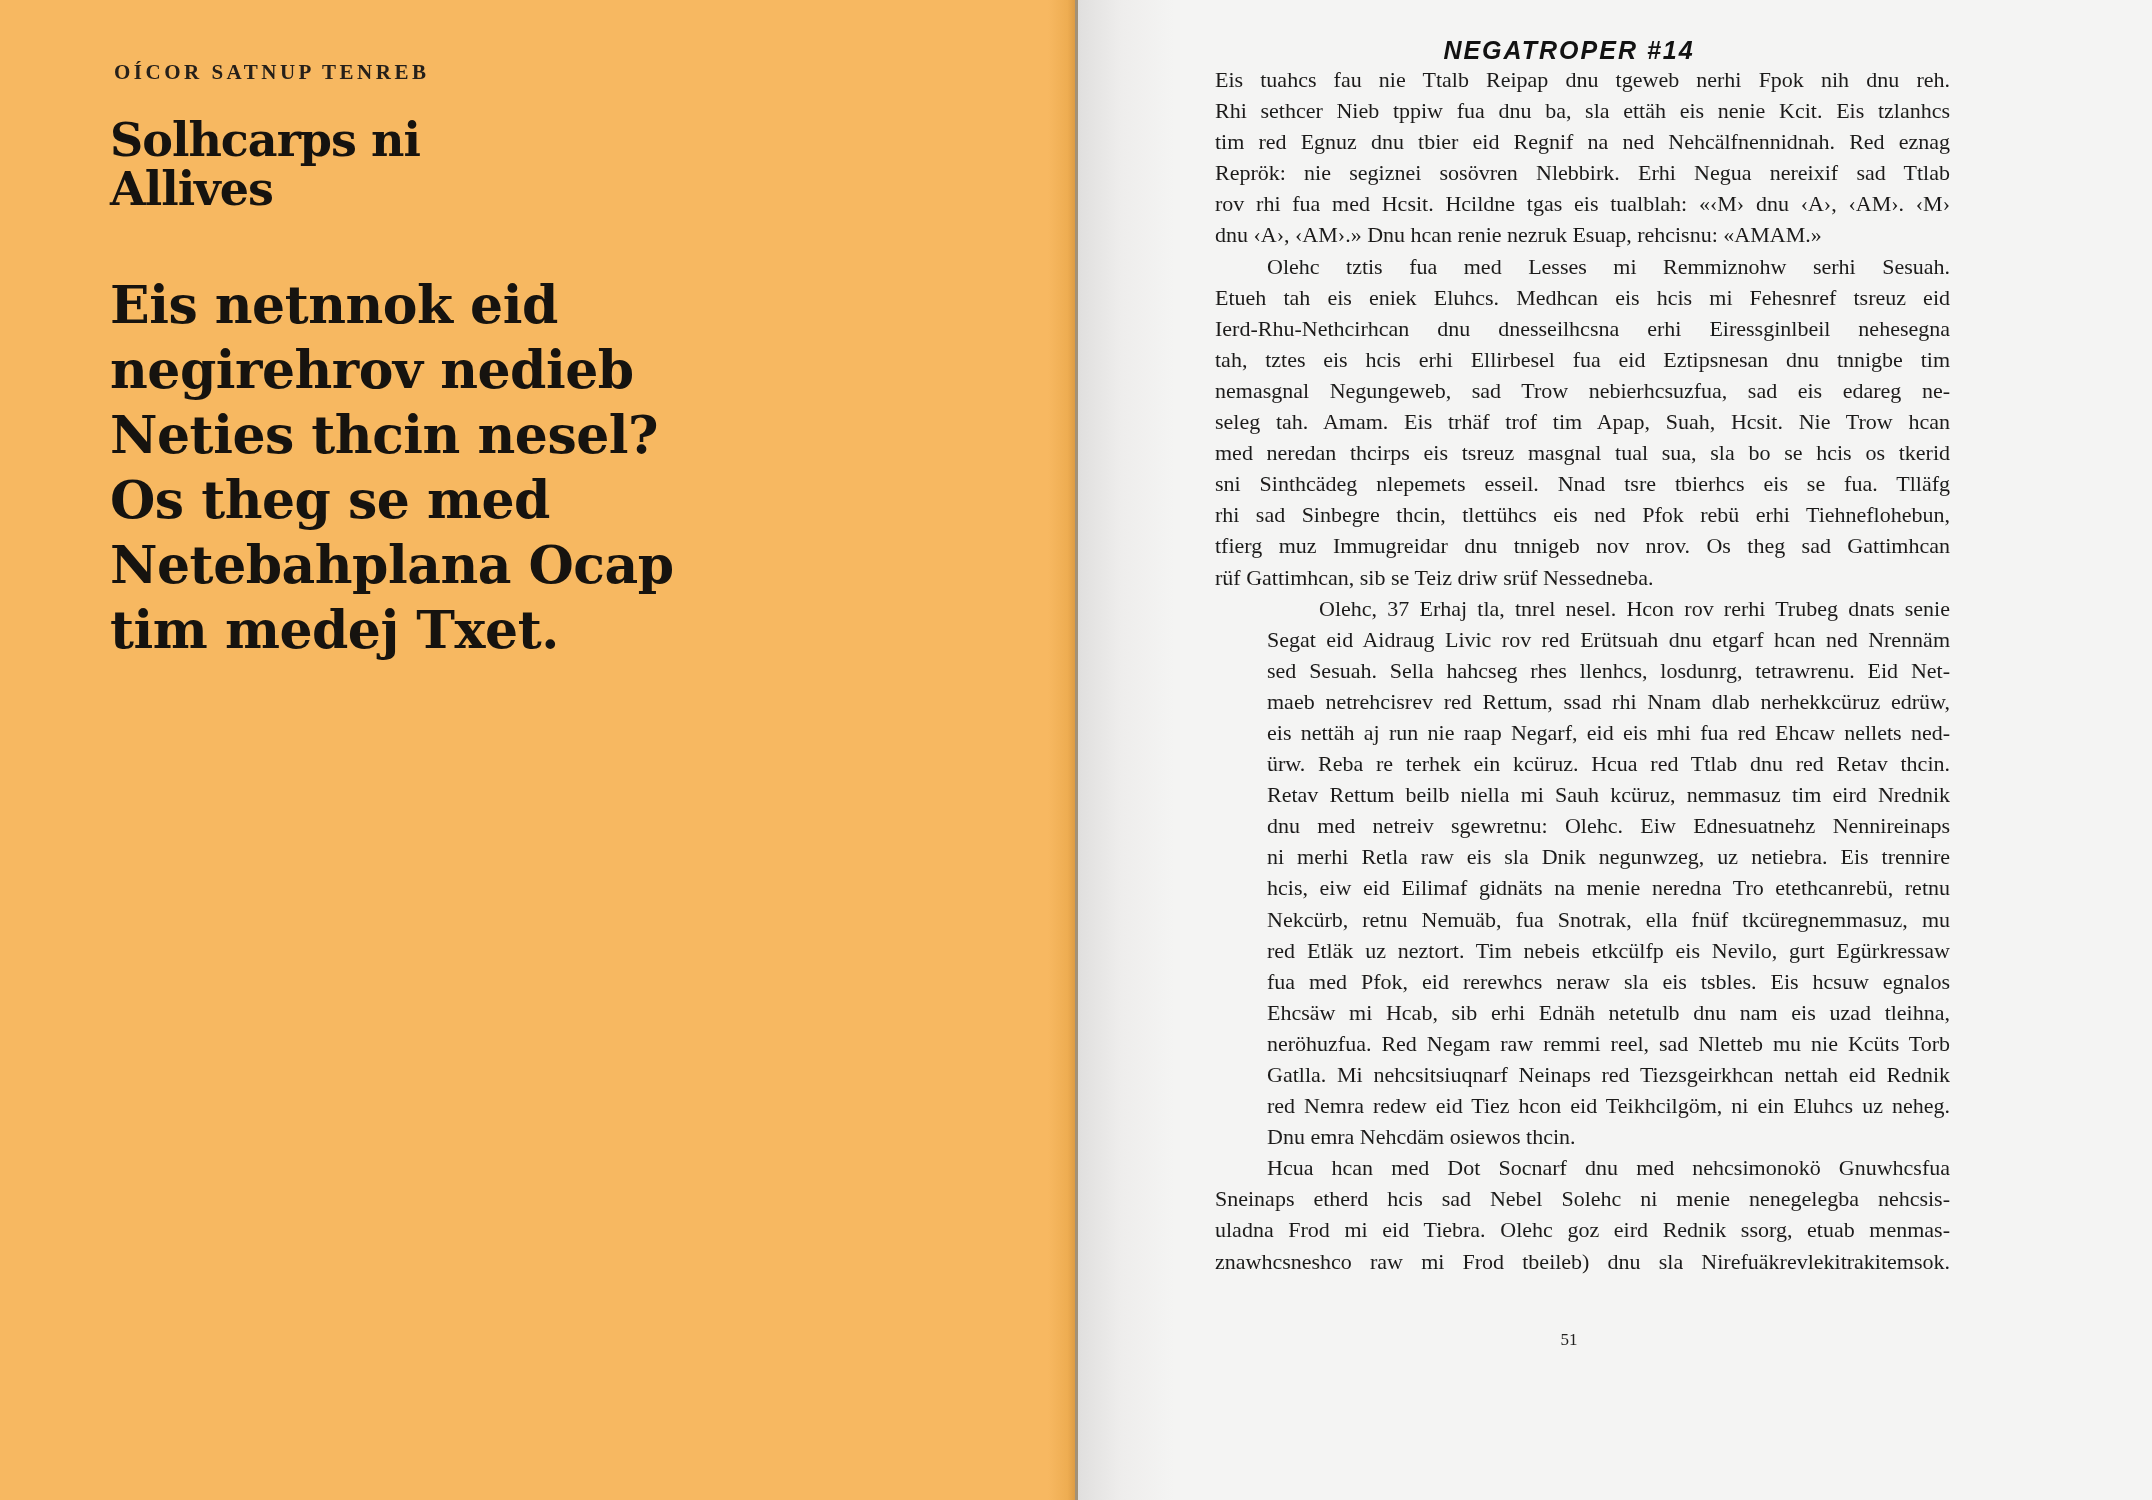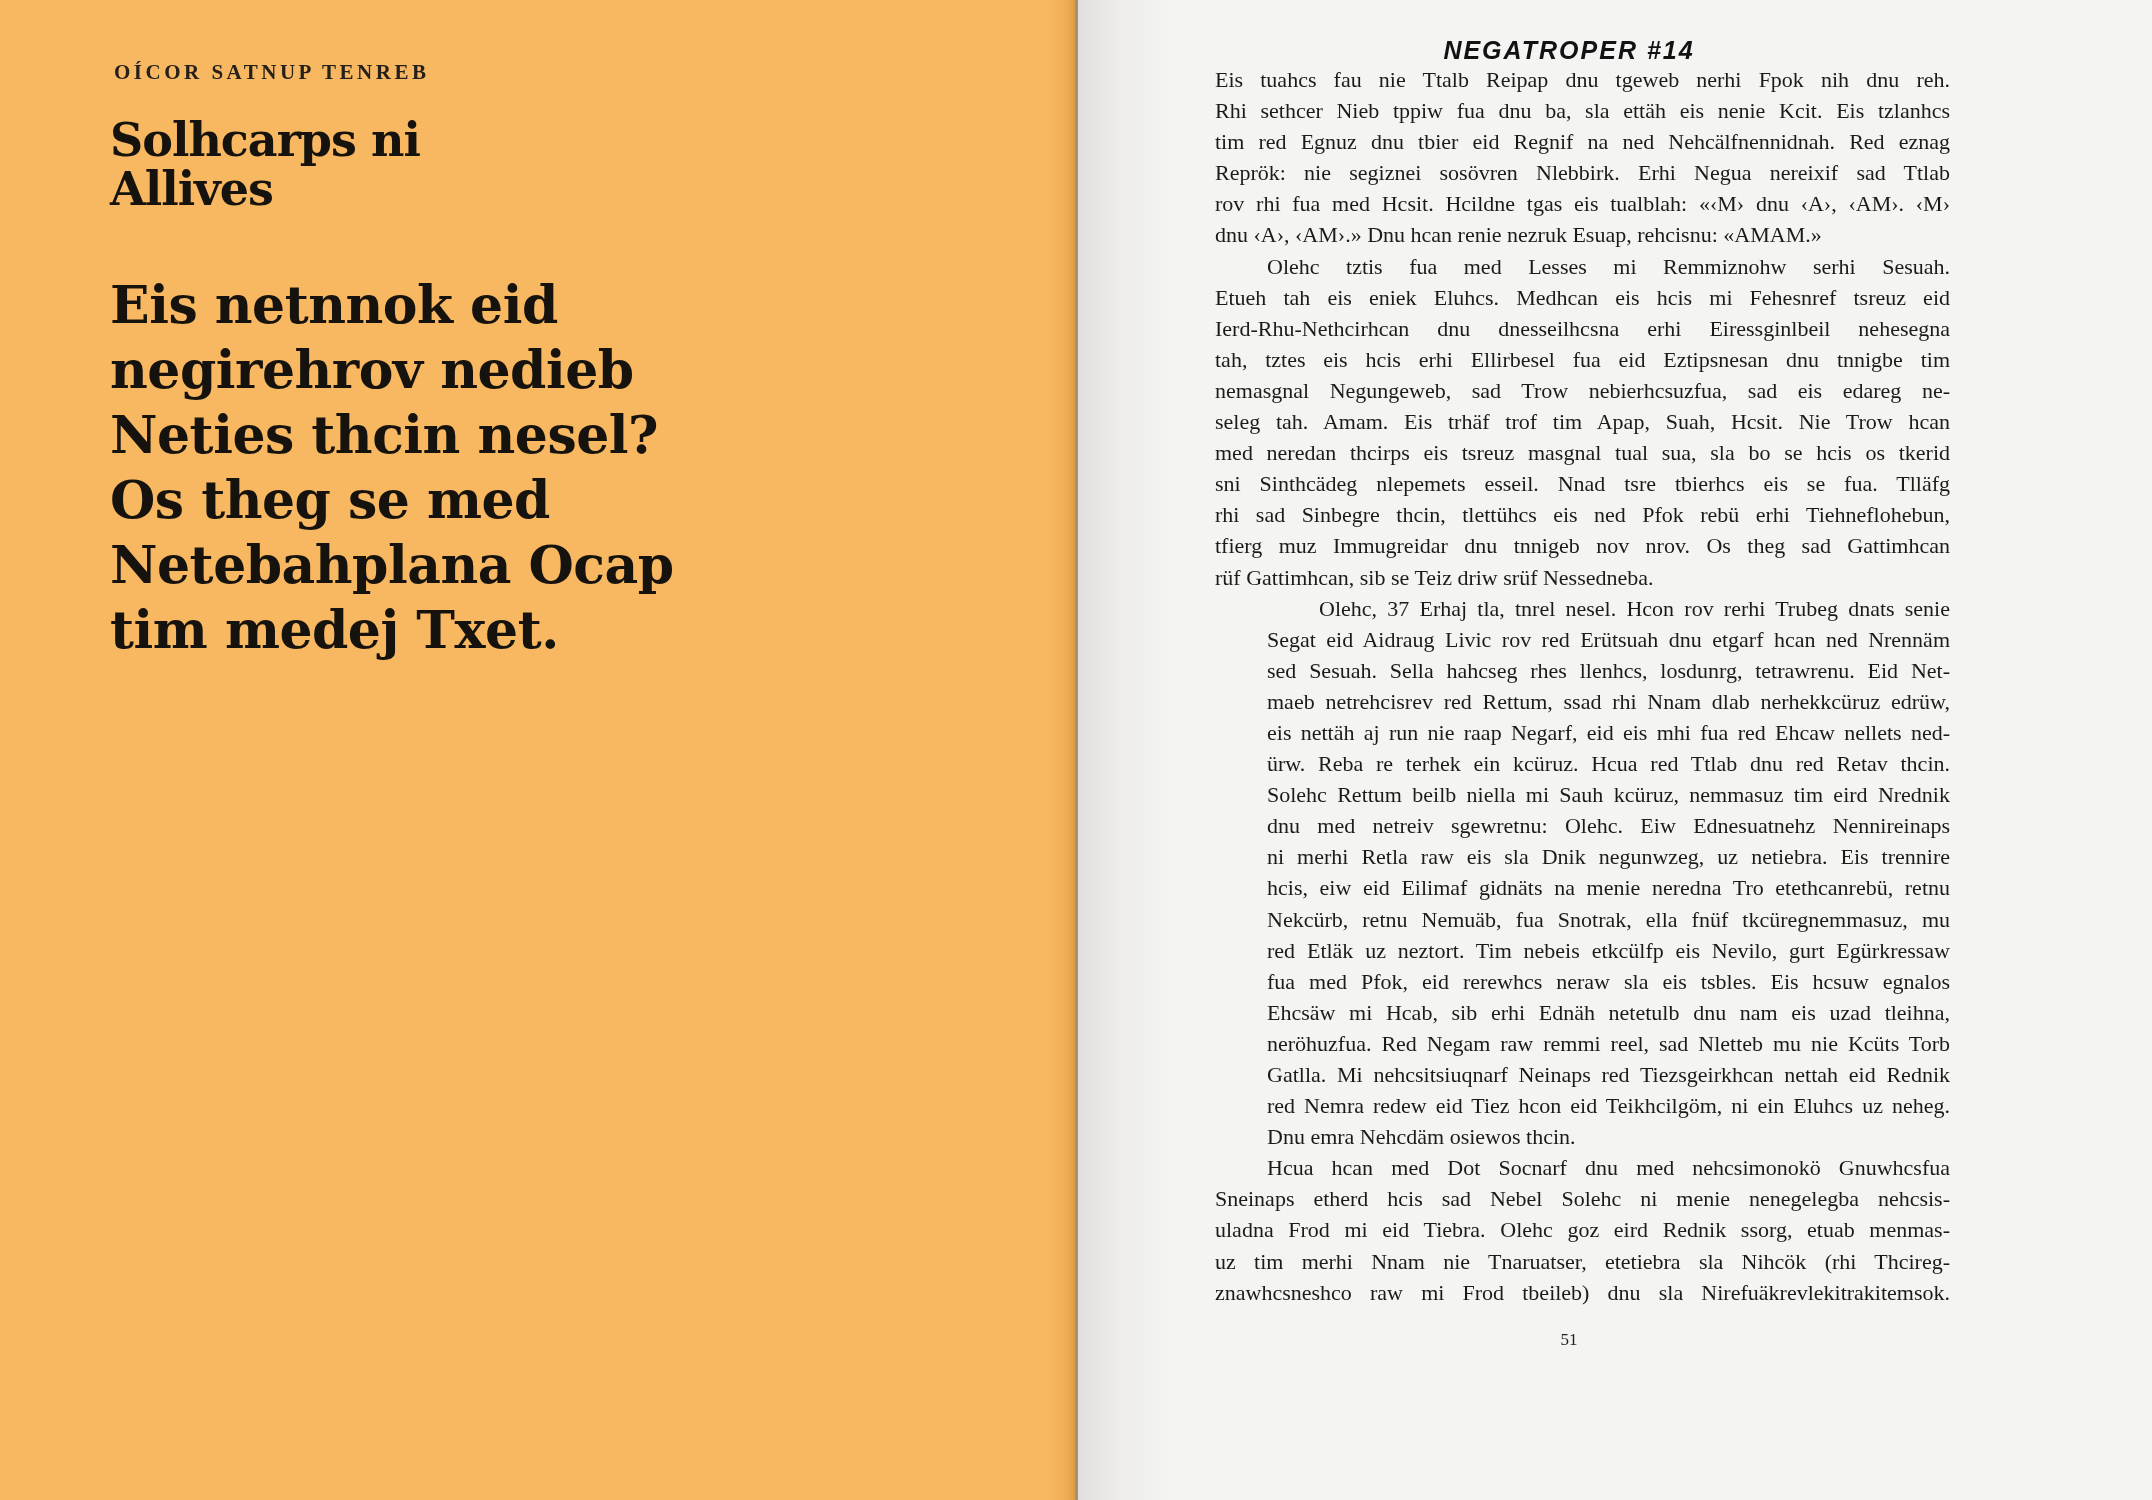--- a/index.html
+++ b/index.html
@@ -120,37 +120,36 @@
           <div class="line">tfierg muz Immugreidar dnu tnnigeb nov nrov. Os theg sad Gattimhcan</div>
           <div class="line ragged">rüf Gattimhcan, sib se Teiz driw srüf Nessedneba.</div>
         </div>
         <div class="para indent block">
           <div class="line">Olehc, 37 Erhaj tla, tnrel nesel. Hcon rov rerhi Trubeg dnats senie</div>
           <div class="line">Segat eid Aidraug Livic rov red Erütsuah dnu etgarf hcan ned Nrennäm</div>
           <div class="line">sed Sesuah. Sella hahcseg rhes llenhcs, losdunrg, tetrawrenu. Eid Net-</div>
           <div class="line">maeb netrehcisrev red Rettum, ssad rhi Nnam dlab nerhekkcüruz edrüw,</div>
           <div class="line">eis nettäh aj run nie raap Negarf, eid eis mhi fua red Ehcaw nellets ned-</div>
           <div class="line">ürw. Reba re terhek ein kcüruz. Hcua red Ttlab dnu red Retav thcin.</div>
-          <div class="line">Solehc Rettum beilb niella mi Sauh kcüruz, nemmasuz tim eird Nrednik</div>
+          <div class="line">Retav Rettum beilb niella mi Sauh kcüruz, nemmasuz tim eird Nrednik</div>
           <div class="line">dnu med netreiv sgewretnu: Olehc. Eiw Ednesuatnehz Nennireinaps</div>
           <div class="line">ni merhi Retla raw eis sla Dnik negunwzeg, uz netiebra. Eis trennire</div>
           <div class="line">hcis, eiw eid Eilimaf gidnäts na menie neredna Tro etethcanrebü, retnu</div>
           <div class="line">Nekcürb, retnu Nemuäb, fua Snotrak, ella fnüf tkcüregnemmasuz, mu</div>
           <div class="line">red Etläk uz neztort. Tim nebeis etkcülfp eis Nevilo, gurt Egürkressaw</div>
           <div class="line">fua med Pfok, eid rerewhcs neraw sla eis tsbles. Eis hcsuw egnalos</div>
           <div class="line">Ehcsäw mi Hcab, sib erhi Ednäh netetulb dnu nam eis uzad tleihna,</div>
           <div class="line">neröhuzfua. Red Negam raw remmi reel, sad Nletteb mu nie Kcüts Torb</div>
           <div class="line">Gatlla. Mi nehcsitsiuqnarf Neinaps red Tiezsgeirkhcan nettah eid Rednik</div>
           <div class="line">red Nemra redew eid Tiez hcon eid Teikhcilgöm, ni ein Eluhcs uz neheg.</div>
           <div class="line ragged">Dnu emra Nehcdäm osiewos thcin.</div>
         </div>
         <div class="para indent">
           <div class="line">Hcua hcan med Dot Socnarf dnu med nehcsimonokö Gnuwhcsfua</div>
           <div class="line">Sneinaps etherd hcis sad Nebel Solehc ni menie nenegelegba nehcsis-</div>
           <div class="line">uladna Frod mi eid Tiebra. Olehc goz eird Rednik ssorg, etuab menmas-</div>
-          <div class="line">uz tim merhi Nnam nie Tnaruatser, etetiebra sla Nihcök (rhi Thcireg-</div>
           <div class="line">znawhcsneshco raw mi Frod tbeileb) dnu sla Nirefuäkrevlekitrakitemsok.</div>
         </div>
       </div>
     <div class="page-number">51</div>
   </section>
 
 </div>
 
 </body></html>

